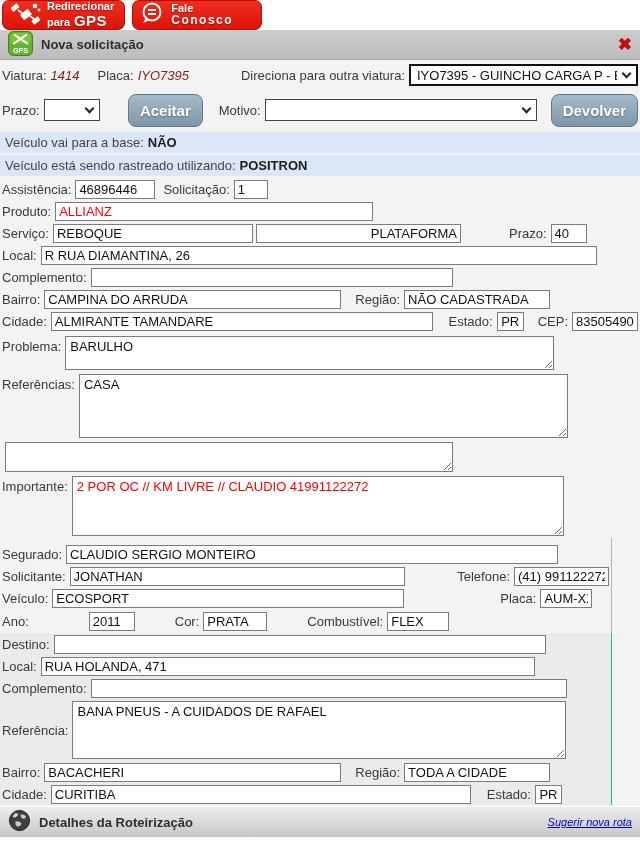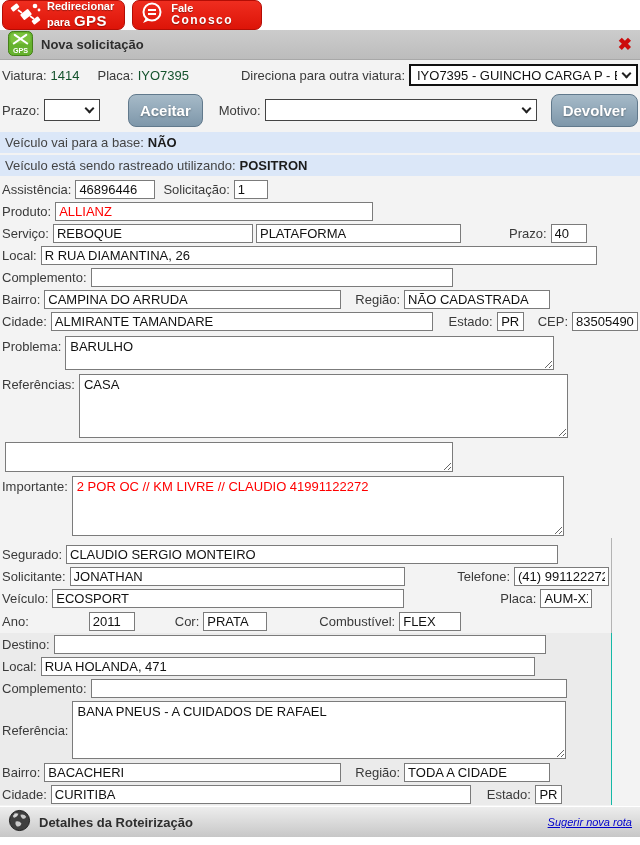--- a/index.html
+++ b/index.html
@@ -23,21 +23,21 @@
   .close-x { margin-left:auto; color:#cc0b0b; font-weight:bold; font-size:17px; cursor:pointer; line-height:1; }
 
   .content { background:#f3f3f3; }
 
   .frow { display:flex; align-items:center; height:22px; padding:0 2px; }
   .frow-ta { display:flex; align-items:flex-start; padding:2px 2px; }
   .frow-ta .lbl { margin-top:3px; }
   .frow-ta.centered { align-items:center; }
   .frow-ta.centered .lbl { margin-top:0; }
   .lbl { white-space:nowrap; margin-right:4px; color:#3a3a3a; }
-  .val { color:#14532d; }
+  .val { color:#7f1d1d;font-style:italic; }
   .inp { height:19px; border:1px solid #7b7b7b; background:#fff; font:13px "Liberation Sans",sans-serif;
          padding:0 3px; color:#111; }
   .inp.red { color:#f00; }
   .ta { border:1px solid #7b7b7b; background:#fff; font:13px "Liberation Sans",sans-serif;
         padding:2px 4px; color:#111; resize:both; }
   .ta.red { color:#f00; }
   .ctr { text-align:center; }
 
   
   .fsel { display:flex; align-items:center; justify-content:space-between; background:#fff;
@@ -167,21 +167,21 @@
     </div>
 
     <div class="frow">
       <span class="lbl">Produto:</span>
       <input class="inp red" style="width: 318px;" value="ALLIANZ">
     </div>
 
     <div class="frow">
       <span class="lbl">Serviço:</span>
       <input class="inp" style="width: 200px;" value="REBOQUE">
-      <input class="inp" style="width: 205px; margin-left: 3px;" value="PLATAFORMA">
+      <input class="inp" style="width: 205px; margin-left: 3px; text-align: right;" value="PLATAFORMA">
       <span class="lbl" style="margin-left:48px;">Prazo:</span>
       <input class="inp" style="width: 36px;" value="40">
     </div>
 
     <div class="frow">
       <span class="lbl">Local:</span>
       <input class="inp" style="width: 556px;" value="R RUA DIAMANTINA, 26">
     </div>
 
     <div class="frow">
@@ -239,21 +239,21 @@
         <span class="lbl">Veículo:</span>
         <input class="inp" style="width: 352px;" value="ECOSPORT">
         <span class="lbl" style="margin-left:96px;">Placa:</span>
         <input class="inp" style="width: 52px;" value="AUM-XXXX">
       </div>
       <div class="frow" style="height:23px;">
         <span class="lbl">Ano:</span>
         <input class="inp" style="width: 46px; margin-left: 56px;" value="2011">
         <span class="lbl" style="margin-left:40px;">Cor:</span>
         <input class="inp" style="width: 64px;" value="PRATA">
-        <span class="lbl" style="margin-left:52px;">Combustível:</span>
+        <span class="lbl" style="margin-left:40px;">Combustível:</span>
         <input class="inp" style="width: 62px;" value="FLEX">
       </div>
     </div>
 
     <div class="dest-section">
       <div class="frow">
         <span class="lbl">Destino:</span>
         <input class="inp" style="width: 492px;" value="">
       </div>
       <div class="frow">

